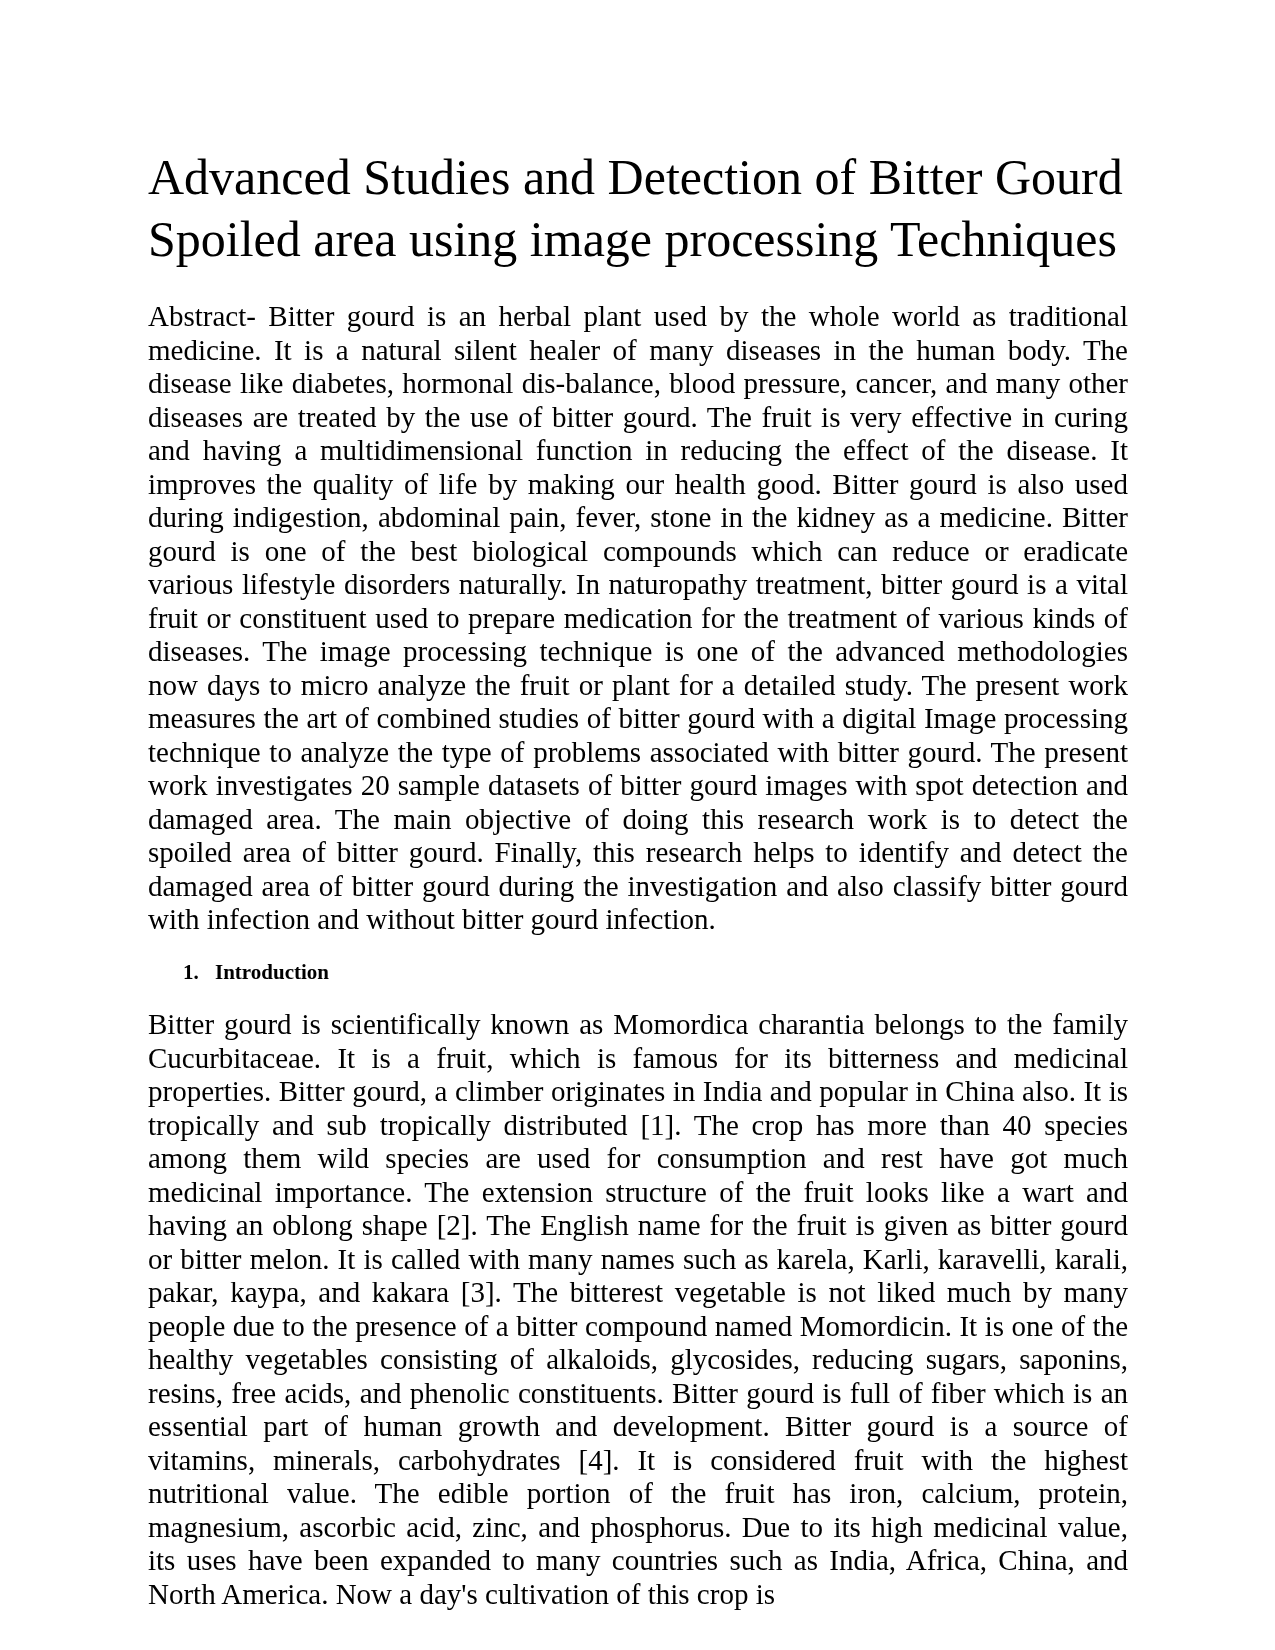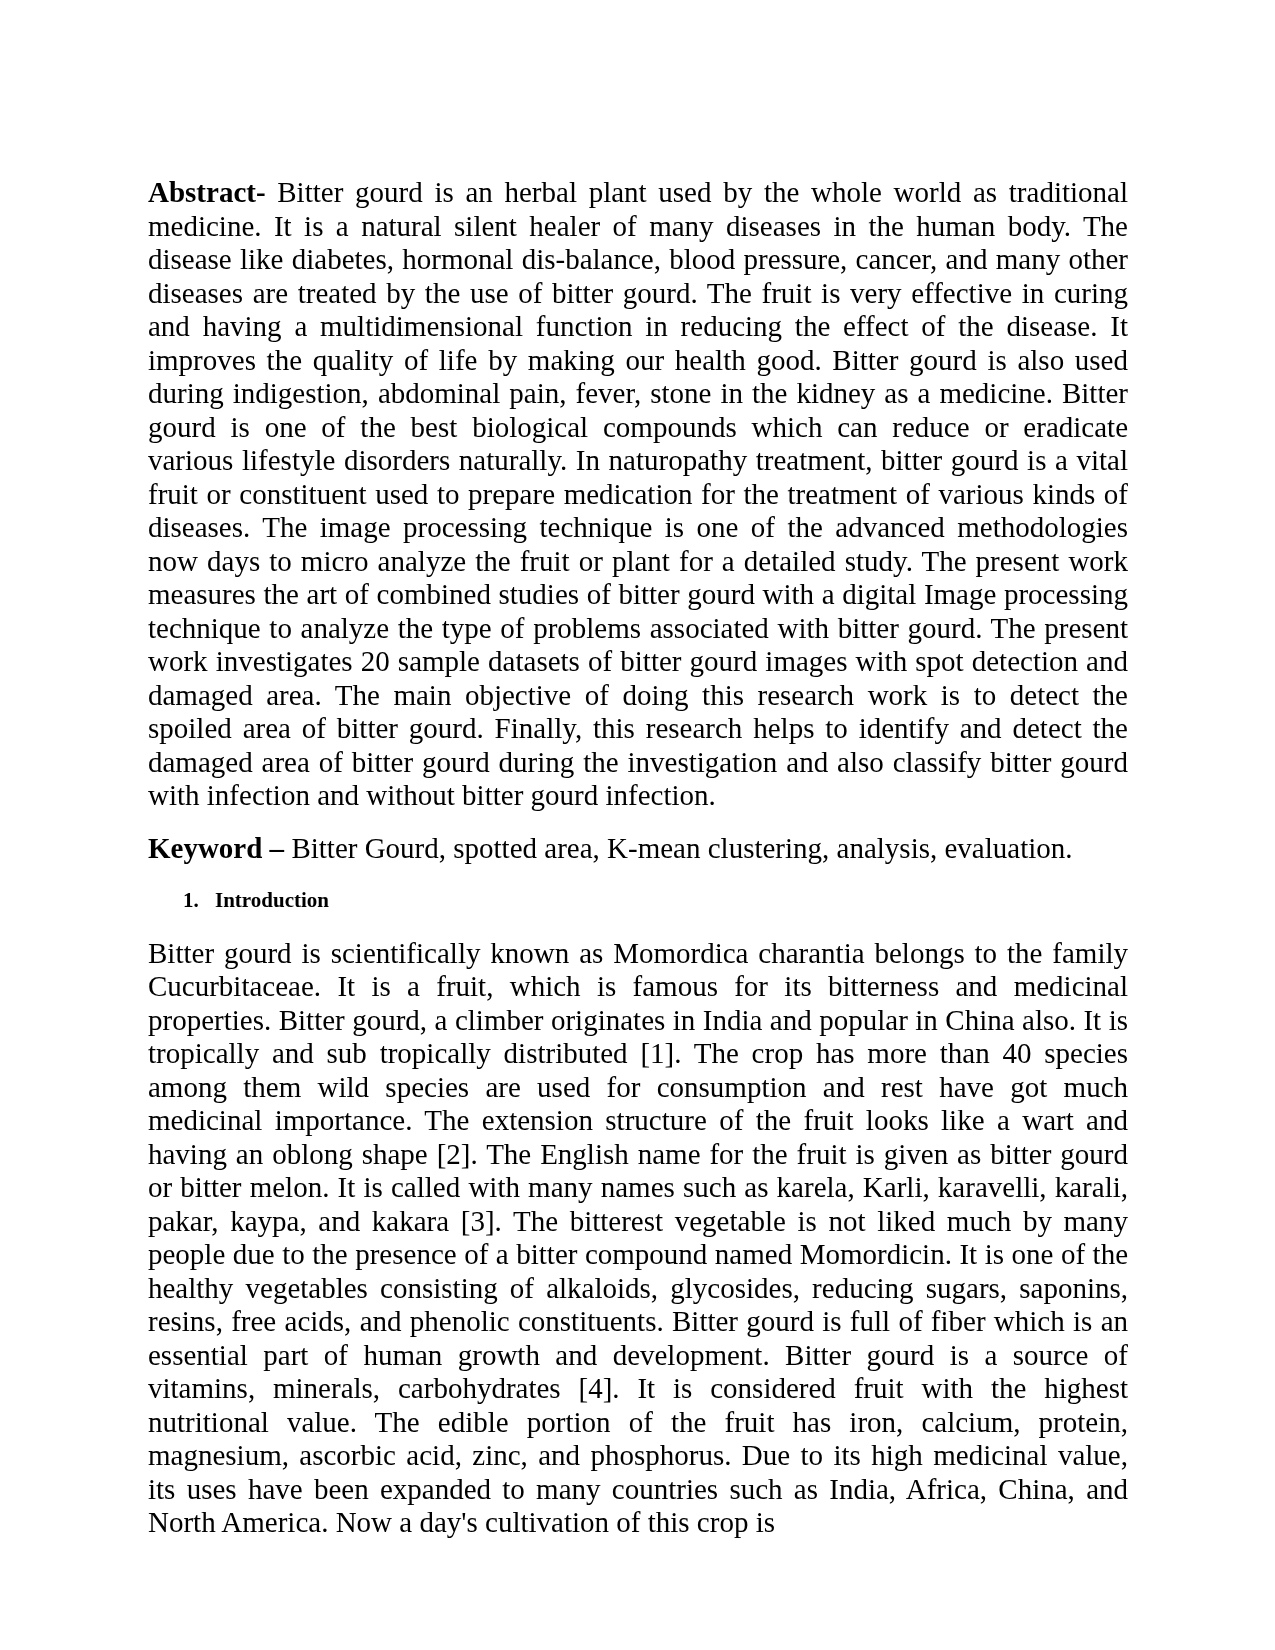--- a/index.html
+++ b/index.html
@@ -28,21 +28,21 @@
     white-space: nowrap;
   }
   .body-par {
     margin-top: 30px;
     font-size: 29px;
     line-height: 33.5px;
     text-align: justify;
     text-justify: inter-word;
     color: #000000;
   }
-  .body-par b { font-weight: bold; }
+  .body-par b { font-weight: normal; }
   .keywords {
     margin-top: 19px;
     text-align: left;
   }
   .section-heading {
     margin-top: 19px;
     padding-left: 35px;
     font-size: 21px;
     line-height: 33.5px;
     font-weight: bold;
@@ -54,22 +54,25 @@
   }
   .intro-par {
     margin-top: 19px;
   }
 </style>
 </head>
 <body>
 
 <div class="page">
 
+  <h1 class="title">
+    <span class="tline">Advanced Studies and Detection of Bitter Gourd</span>
+    <span class="tline">Spoiled area using image processing Techniques</span>
+  </h1>
 
   <p class="body-par"><b>Abstract-</b><span> Bitter gourd is an herbal plant used by the whole world as traditional medicine. It is a natural silent healer of many diseases in the human body. The disease like diabetes, hormonal dis-balance, blood pressure, cancer, and many other diseases are treated by the use of bitter gourd. The fruit is very effective in curing and having a multidimensional function in reducing the effect of the disease. It improves the quality of life by making our health good. Bitter gourd is also used during indigestion, abdominal pain, fever, stone in the kidney as a medicine. Bitter gourd is one of the best biological compounds which can reduce or eradicate various lifestyle disorders naturally. In naturopathy treatment, bitter gourd is a vital fruit or constituent used to prepare medication for the treatment of various kinds of diseases. The image processing technique is one of the advanced methodologies now days to micro analyze the fruit or plant for a detailed study. The present work measures the art of combined studies of bitter gourd with a digital Image processing technique to analyze the type of problems associated with bitter gourd. The present work investigates 20 sample datasets of bitter gourd images with spot detection and damaged area. The main objective of doing this research work is to detect the spoiled area of bitter gourd. Finally, this research helps to identify and detect the damaged area of bitter gourd during the investigation and also classify bitter gourd with infection and without bitter gourd infection.</span></p>
 
-  <p class="body-par keywords"><b>Keyword –</b><span> Bitter Gourd, spotted area, K-mean clustering, analysis, evaluation.</span></p>
 
   <h2 class="section-heading"><span class="sec-num">1.</span><span class="sec-title">Introduction</span></h2>
 
   <p class="body-par intro-par">Bitter gourd is scientifically known as Momordica charantia belongs to the family Cucurbitaceae. It is a fruit, which is famous for its bitterness and medicinal properties. Bitter gourd, a climber originates in India and popular in China also. It is tropically and sub tropically distributed [1]. The crop has more than 40 species among them wild species are used for consumption and rest have got much medicinal importance. The extension structure of the fruit looks like a wart and having an oblong shape [2]. The English name for the fruit is given as bitter gourd or bitter melon. It is called with many names such as karela, Karli, karavelli, karali, pakar, kaypa, and kakara [3]. The bitterest vegetable is not liked much by many people due to the presence of a bitter compound named Momordicin. It is one of the healthy vegetables consisting of alkaloids, glycosides, reducing sugars, saponins, resins, free acids, and phenolic constituents. Bitter gourd is full of fiber which is an essential part of human growth and development. Bitter gourd is a source of vitamins, minerals, carbohydrates [4]. It is considered fruit with the highest nutritional value. The edible portion of the fruit has iron, calcium, protein, magnesium, ascorbic acid, zinc, and phosphorus. Due to its high medicinal value, its uses have been expanded to many countries such as India, Africa, China, and North America. Now a day's cultivation of this crop is</p>
 
 </div>
 
 </body></html>

